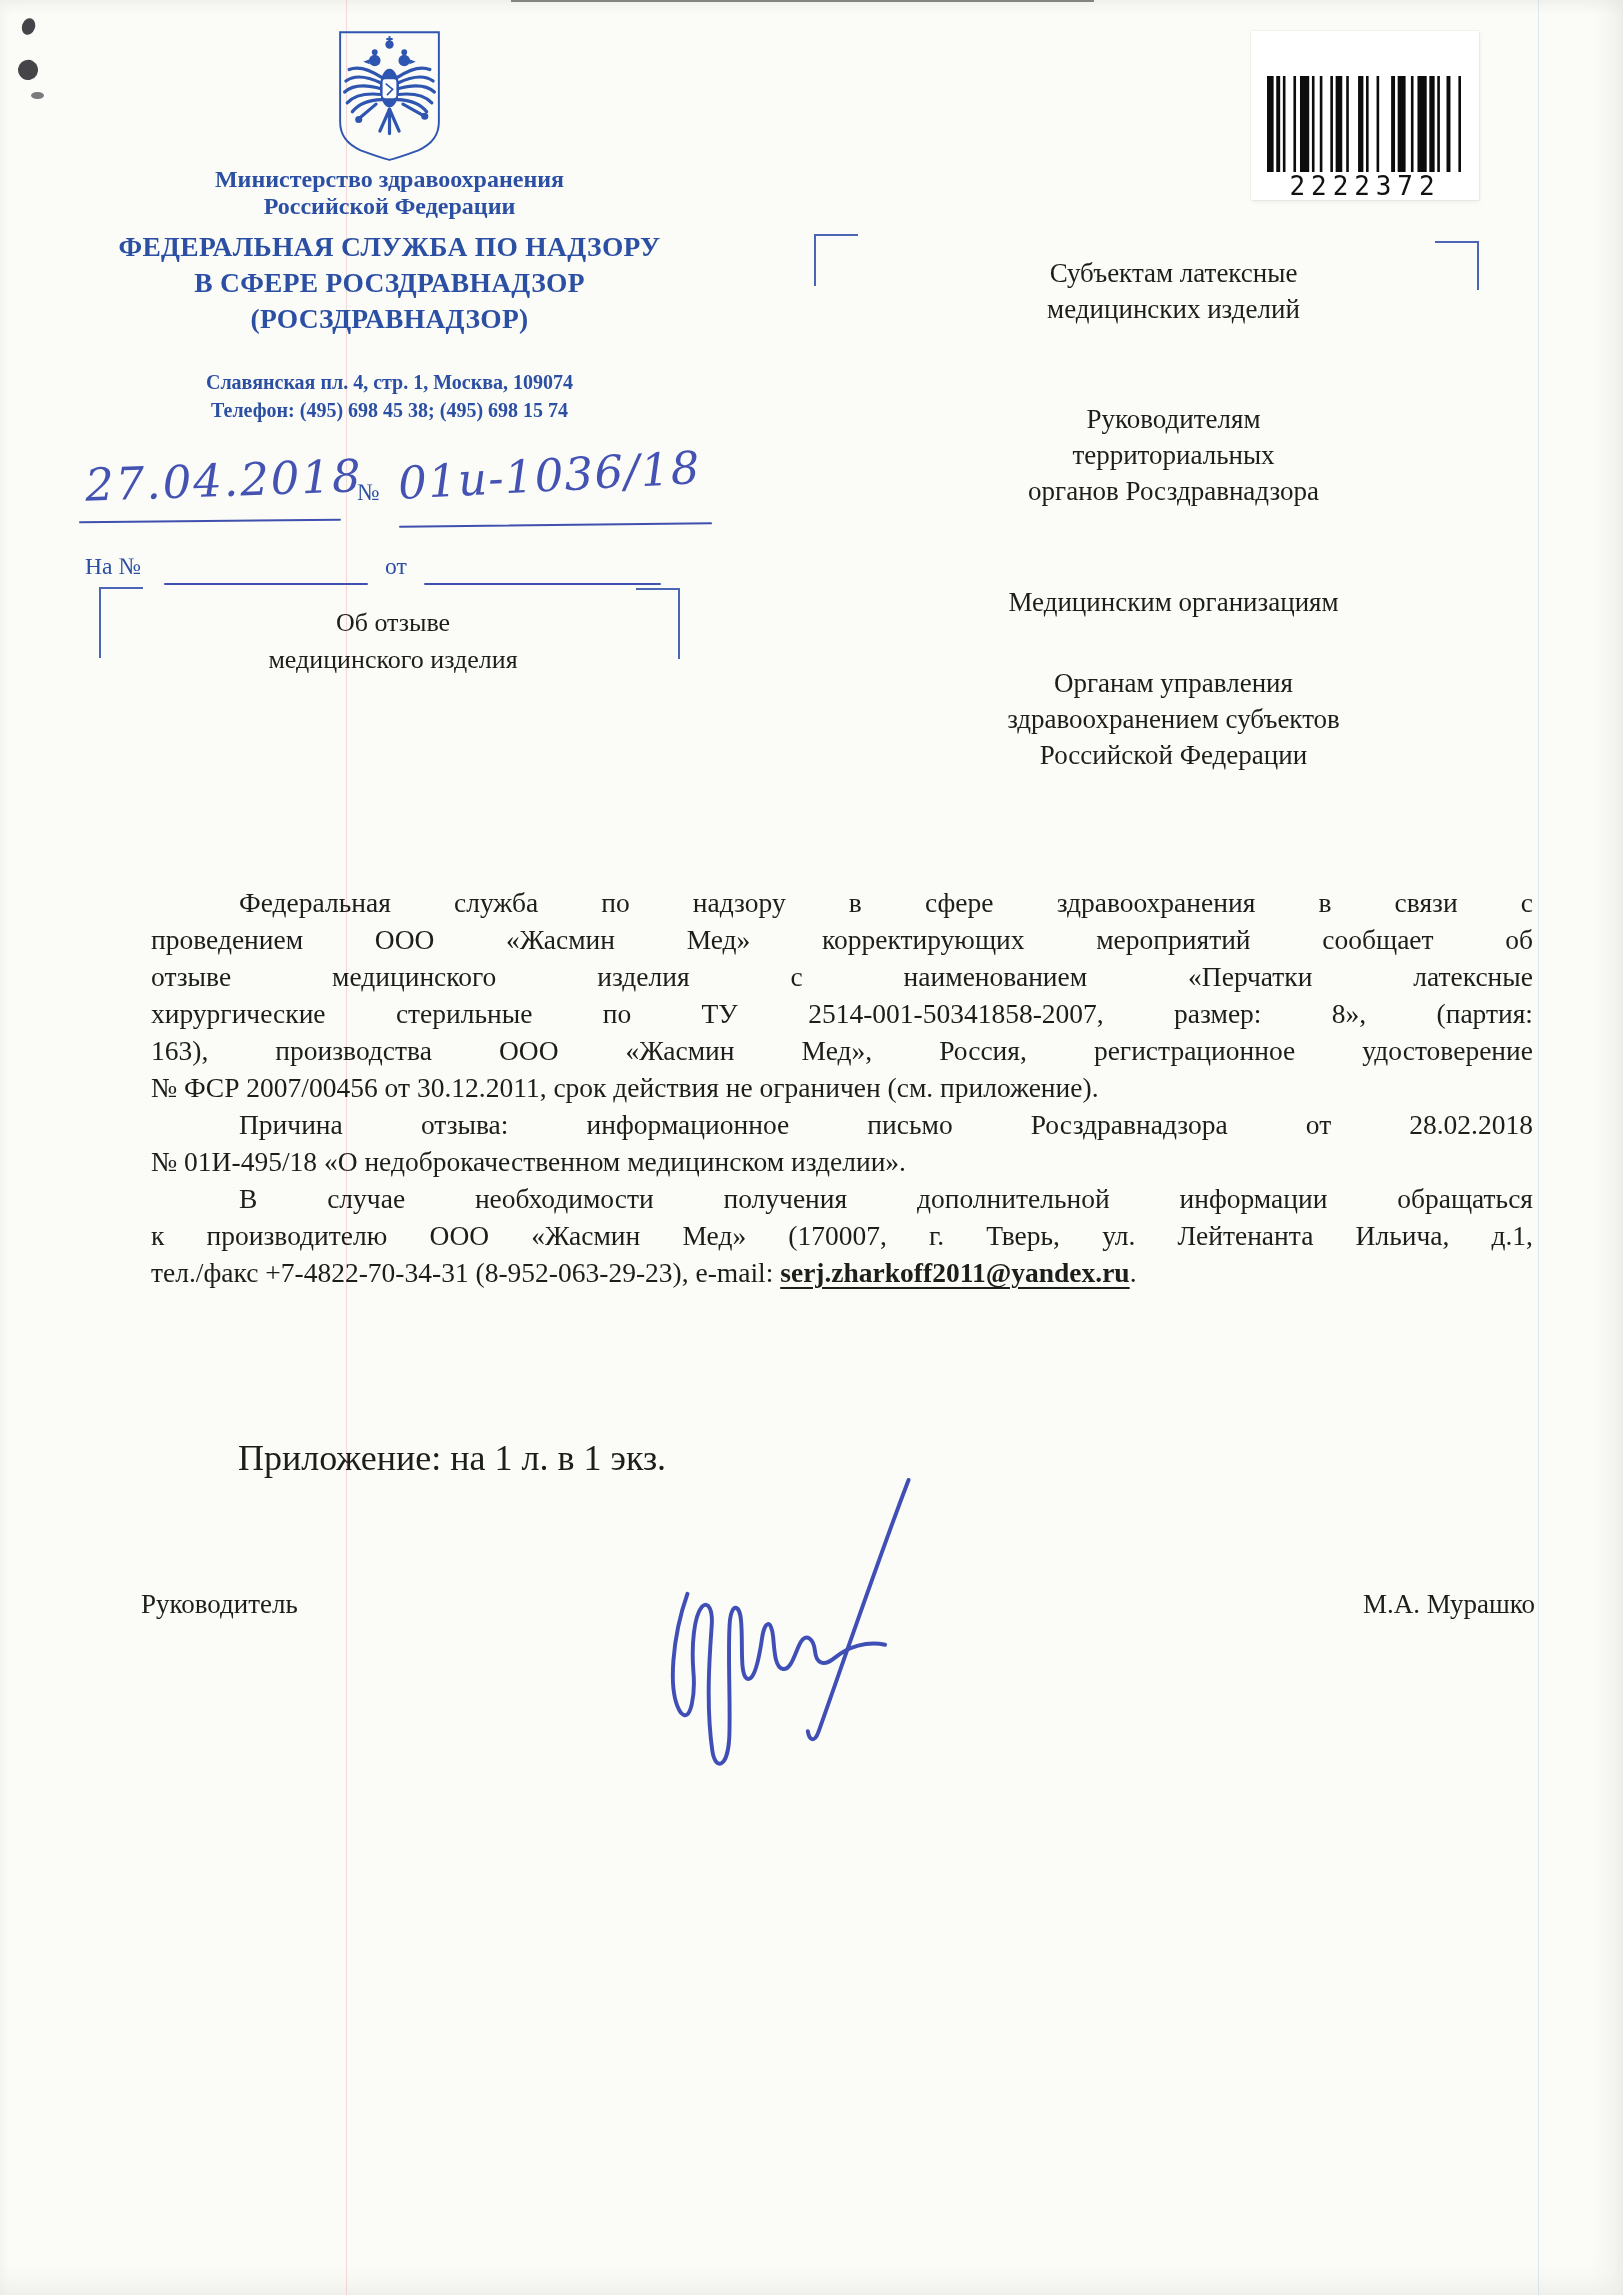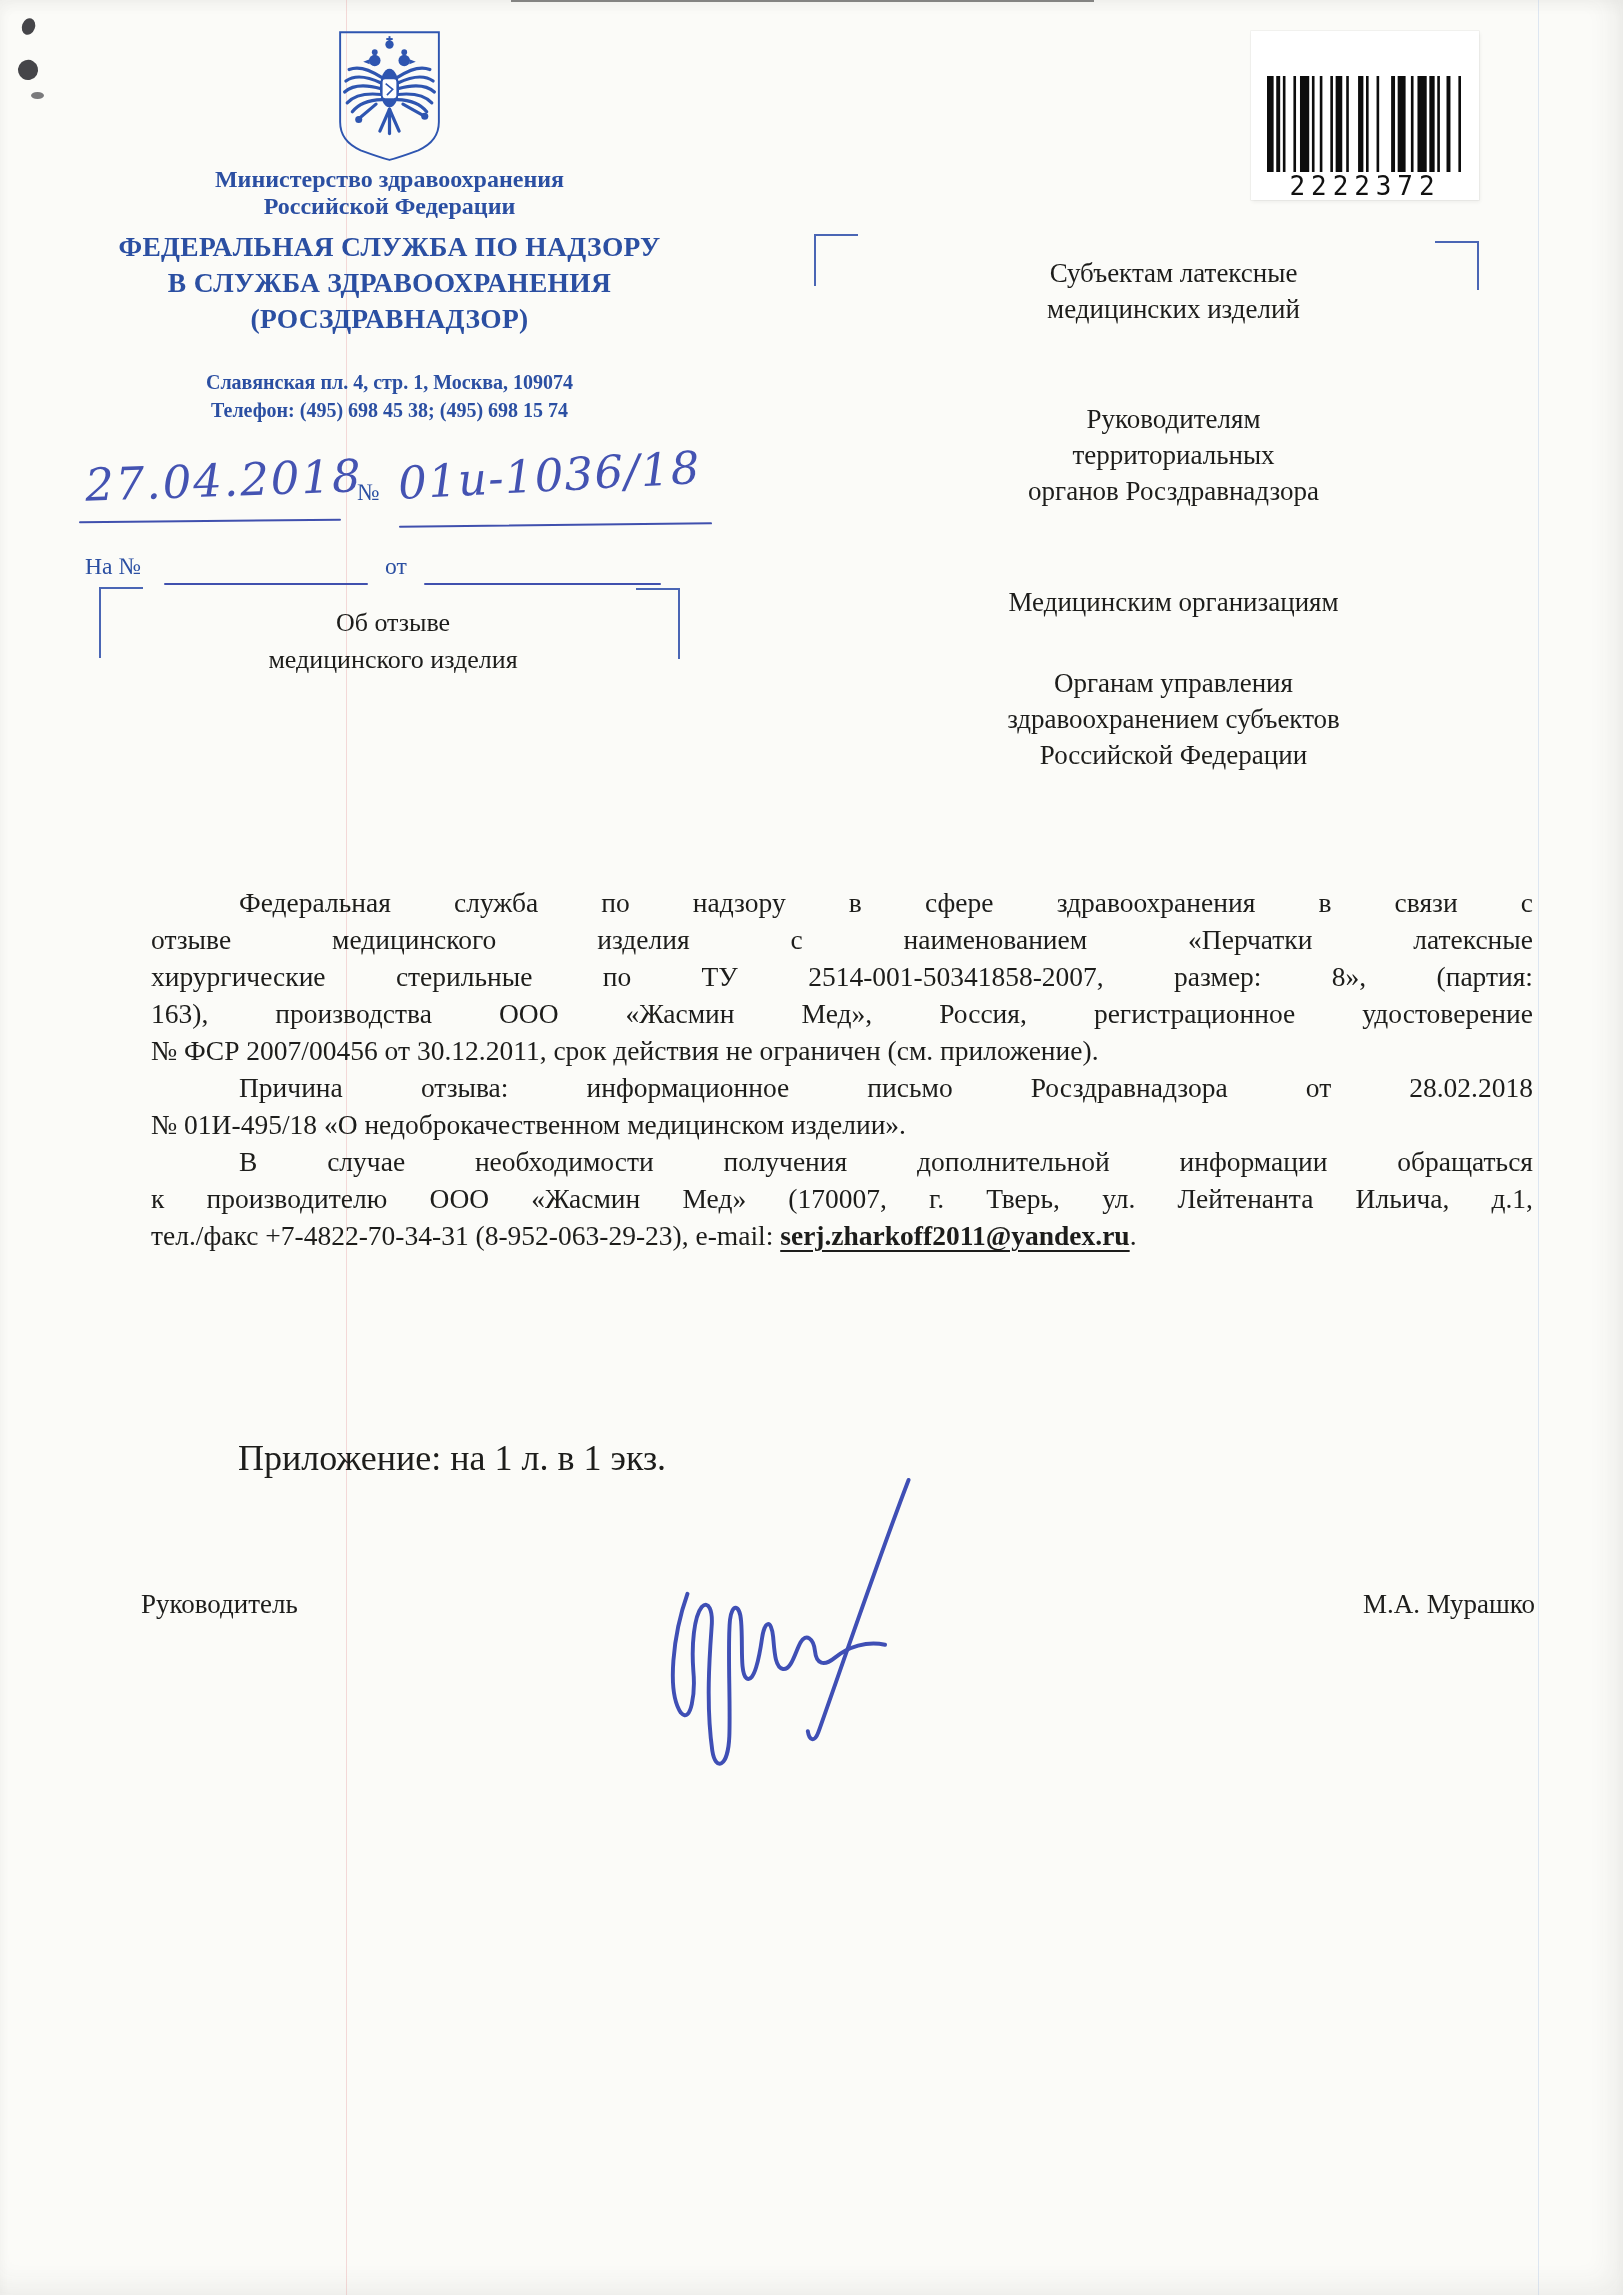--- a/index.html
+++ b/index.html
@@ -100,21 +100,21 @@
     <g>
       <rect x="73" y="80" width="24" height="32" rx="5" fill="#ffffff" stroke="#2e55b0" stroke-width="2.5"></rect>
       <path d="M79,88 l11,9 -9,9" fill="none" stroke="#2e55b0" stroke-width="2.5"></path>
     </g>
   </svg>
 
   <div class="ministry blue abs" style="left:0;top:166px;width:100%;">Министерство здравоохранения</div>
   <div class="ministry blue abs" style="left:0;top:193px;width:100%;">Российской Федерации</div>
 
   <div class="service blue abs" style="left:0;top:229px;width:100%;">ФЕДЕРАЛЬНАЯ СЛУЖБА ПО НАДЗОРУ</div>
-  <div class="service blue abs" style="left:0;top:265px;width:100%;">В СЛУЖБА ЗДРАВООХРАНЕНИЯ</div>
+  <div class="service blue abs" style="left:0;top:265px;width:100%;">В СФЕРЕ РОСЗДРАВНАДЗОР</div>
   <div class="service blue abs" style="left:0;top:301px;width:100%;">(РОСЗДРАВНАДЗОР)</div>
 
   <div class="addr blue abs" style="left:0;top:369px;width:100%;">Славянская пл. 4, стр. 1, Москва, 109074</div>
   <div class="addr blue abs" style="left:0;top:397px;width:100%;">Телефон: (495) 698 45 38; (495) 698 15 74</div>
 </div>
 
 <div class="hand abs" style="left:85px;top:454px;font-size:45px;transform:rotate(-2deg);letter-spacing:2px;">27.04.2018</div>
 <div class="ref-label abs" style="left:357px;top:479px;">№</div>
 <div class="hand abs" style="left:398px;top:449px;font-size:45px;transform:rotate(-3deg);letter-spacing:1.3px;">01и-1036/18</div>
 <div class="ink-line" style="left:79px;top:520px;width:262px;transform:rotate(-.6deg);"></div>
@@ -170,20 +170,21 @@
 
   <div class="recip abs" style="left:0;top:584px;width:100%;">Медицинским организациям</div>
 
   <div class="recip abs" style="left:0;top:665px;width:100%;">Органам управления</div>
   <div class="recip abs" style="left:0;top:701px;width:100%;">здравоохранением субъектов</div>
   <div class="recip abs" style="left:0;top:737px;width:100%;">Российской Федерации</div>
 </div>
 
 <div class="body-block">
   <div class="bl j ind">Федеральная служба по надзору в сфере здравоохранения в связи с</div>
+  <div class="bl j">проведением ООО «Жасмин Мед» корректирующих мероприятий сообщает об</div>
   <div class="bl j">отзыве медицинского изделия с наименованием «Перчатки латексные</div>
   <div class="bl j">хирургические стерильные по ТУ 2514-001-50341858-2007, размер: 8», (партия:</div>
   <div class="bl j">163), производства ООО «Жасмин Мед», Россия, регистрационное удостоверение</div>
   <div class="bl">№ ФСР 2007/00456 от 30.12.2011, срок действия не ограничен (см. приложение).</div>
 
   <div class="bl j ind">Причина отзыва: информационное письмо Росздравнадзора от 28.02.2018</div>
   <div class="bl">№ 01И-495/18 «О недоброкачественном медицинском изделии».</div>
 
   <div class="bl j ind">В случае необходимости получения дополнительной информации обращаться</div>
   <div class="bl j">к производителю ООО «Жасмин Мед» (170007, г. Тверь, ул. Лейтенанта Ильича, д.1,</div>

